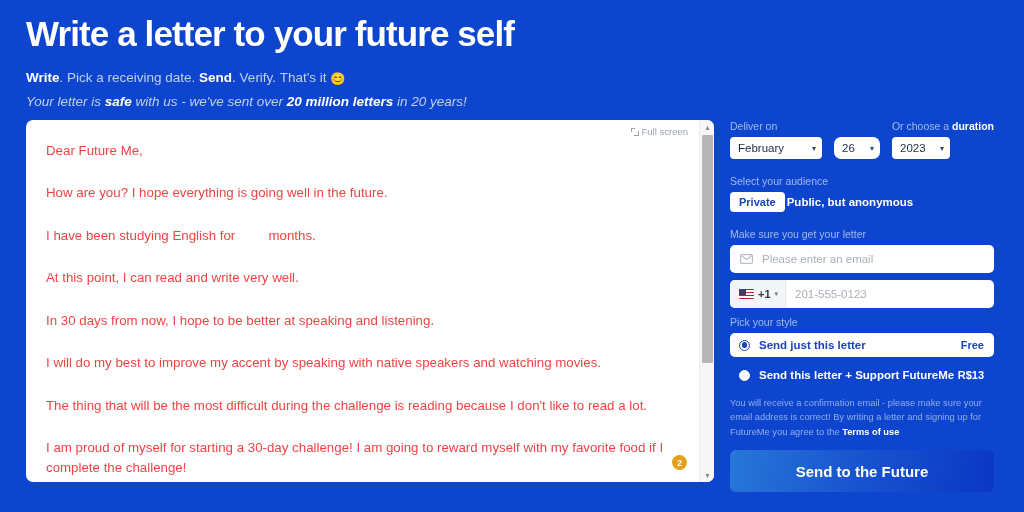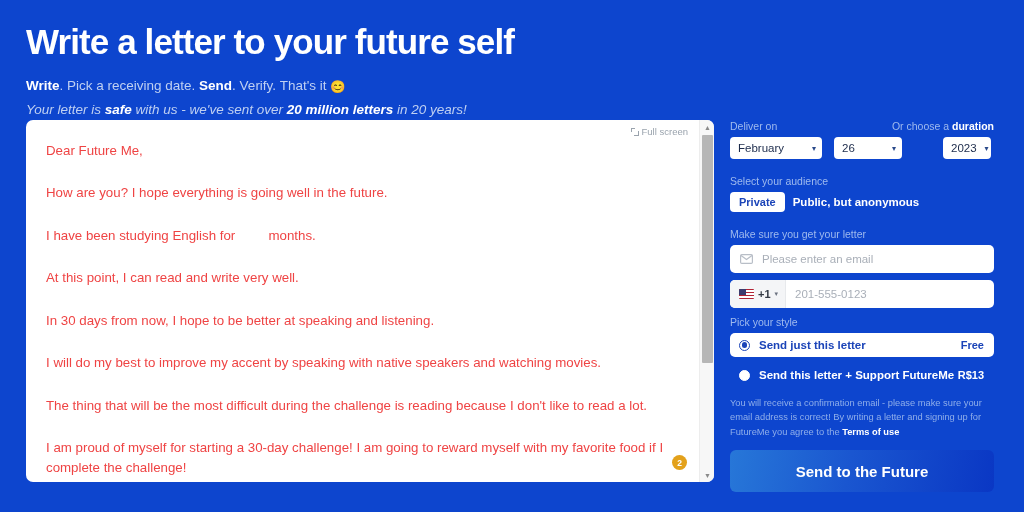--- a/index.html
+++ b/index.html
@@ -12,21 +12,21 @@
 
   body {
     background: #0D45CE;
     font-family: "Liberation Sans", sans-serif;
     color: #ffffff;
     position: relative;
   }
 
   
   .header {
-    padding: 22px 0 0 26px;
+    padding: 14px 0 0 26px;
   }
 
   .page-title {
     font-size: 35px;
     font-weight: bold;
     letter-spacing: -0.9px;
     line-height: 1.14;
     color: #ffffff;
     white-space: nowrap;
   }
@@ -204,27 +204,27 @@
     color: #1b2a4a;
     cursor: pointer;
     user-select: none;
   }
   .select-box .caret {
     font-size: 8px;
     color: #2b4a8a;
     margin-left: 8px;
   }
   .sel-month { width: 92px; }
-  .sel-day { width: 68px; }
-  .sel-year { width: 48px; margin-left: 29px; }
+  .sel-day { width: 46px; border-radius: 7px; }
+  .sel-year { width: 58px; }
 
   .audience-row {
     display: flex;
     align-items: center;
-    gap: 8px;
+    gap: 2px;
     margin-bottom: 16px;
   }
   .aud-pill {
     background: #ffffff;
     color: #1B44B8;
     font-size: 11px;
     font-weight: bold;
     border-radius: 4px;
     padding: 4px 9px;
     cursor: pointer;

